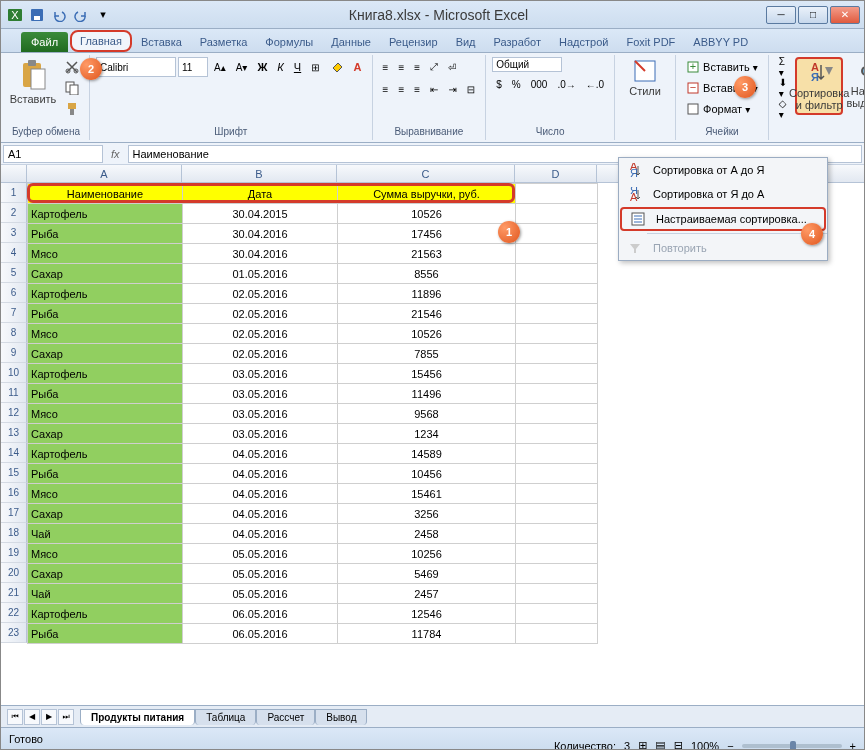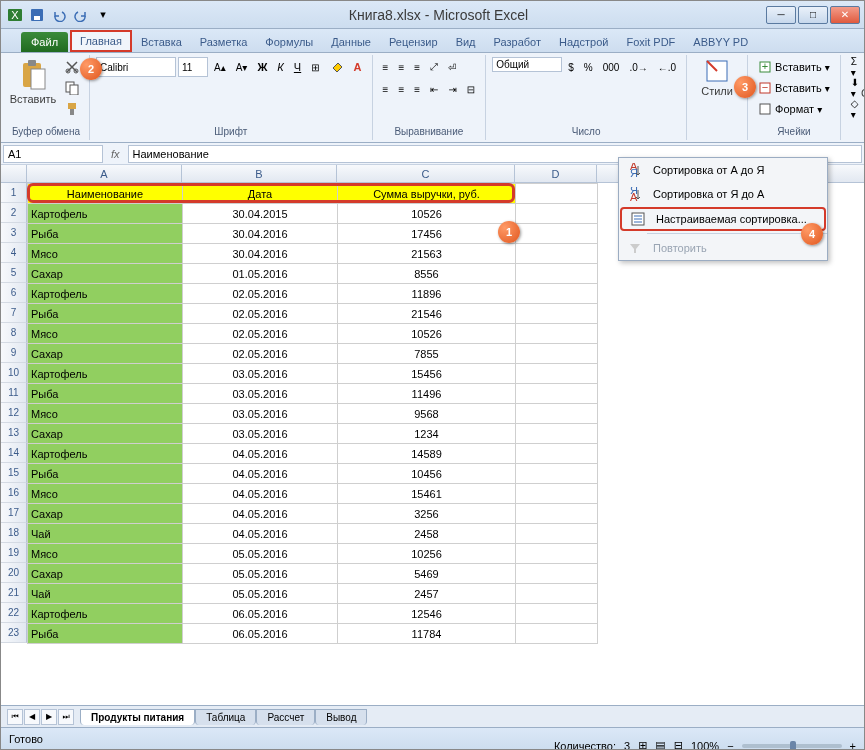--- a/index.html
+++ b/index.html
@@ -8,21 +8,21 @@
 .qa{display:flex;align-items:center;gap:2px;}
 .qa-btn{width:20px;height:20px;display:flex;align-items:center;justify-content:center;border-radius:2px;}
 .title-text{flex:1;text-align:center;color:#3b3b3b;font-size:14px;}
 .win-controls{display:flex;gap:0;}
 .win-btn{width:30px;height:18px;border:1px solid #5a7aa0;background:linear-gradient(#eaf1fa,#c7d8ec);display:flex;align-items:center;justify-content:center;font-size:10px;border-radius:2px;margin-left:2px;}
 .win-btn.close{background:linear-gradient(#f39c8a,#e05a3e);color:#fff;}
 .tabs{height:24px;background:linear-gradient(#dbe8f7,#cdddef);display:flex;align-items:flex-end;padding-left:20px;border-bottom:1px solid #9baec5;}
 .file-tab{background:linear-gradient(#3a8b3a,#206a20);color:#fff;padding:4px 10px;border-radius:3px 3px 0 0;margin-right:2px;}
 .tab{padding:4px 8px;color:#3b5b8a;border:1px solid transparent;border-bottom:none;}
 .tab.active{background:#f1f5fb;border-color:#9baec5;border-radius:3px 3px 0 0;}
-.tab.highlighted{border:2px solid #d43a2a;border-radius:0;padding:3px 8px;}
+.tab.highlighted{border:2px solid #d43a2a;border-radius:8px;padding:3px 8px;}
 .ribbon{height:90px;background:#eef3fa;border-bottom:1px solid #9baec5;display:flex;padding:2px;}
 .group{border-right:1px solid #c7d2e1;padding:2px 6px;display:flex;flex-direction:column;justify-content:space-between;}
 .group-content{display:flex;align-items:flex-start;gap:4px;flex:1;}
 .group-label{text-align:center;font-size:10px;color:#4a5b77;padding:1px 0;}
 .big-btn{display:flex;flex-direction:column;align-items:center;justify-content:center;padding:2px 4px;width:48px;text-align:center;font-size:10px;color:#3b3b3b;gap:2px;}
 .small-stack{display:flex;flex-direction:column;gap:1px;}
 .small-btn{height:20px;display:flex;align-items:center;padding:0 4px;gap:3px;font-size:10px;}
 .sort-filter{border:2px solid #d43a2a;border-radius:4px;background:#f7e0a8;padding:2px;}
 .formula-bar{height:22px;background:#eef3fa;border-bottom:1px solid #c7d2e1;display:flex;align-items:center;}
 .name-box{width:100px;border:1px solid #b5c3d6;background:#fff;padding:2px 4px;margin:1px 2px;}
@@ -201,21 +201,21 @@
         <div class="small-btn">≡</div>
         <div class="small-btn">⇤</div>
         <div class="small-btn">⇥</div>
         <div class="small-btn">⊟</div>
       </div>
     </div>
     <div class="group-label">Выравнивание</div>
   </div>
 
   <div class="group">
-    <div class="group-content" style="flex-direction:row;gap:2px;">
+    <div class="group-content" style="flex-direction:column;gap:2px;">
       <div class="combo" style="width:70px">Общий</div>
       <div style="display:flex;gap:2px;">
         <div class="small-btn">$</div>
         <div class="small-btn">%</div>
         <div class="small-btn">000</div>
         <div class="small-btn">.0→</div>
         <div class="small-btn">←.0</div>
       </div>
     </div>
     <div class="group-label">Число</div>

